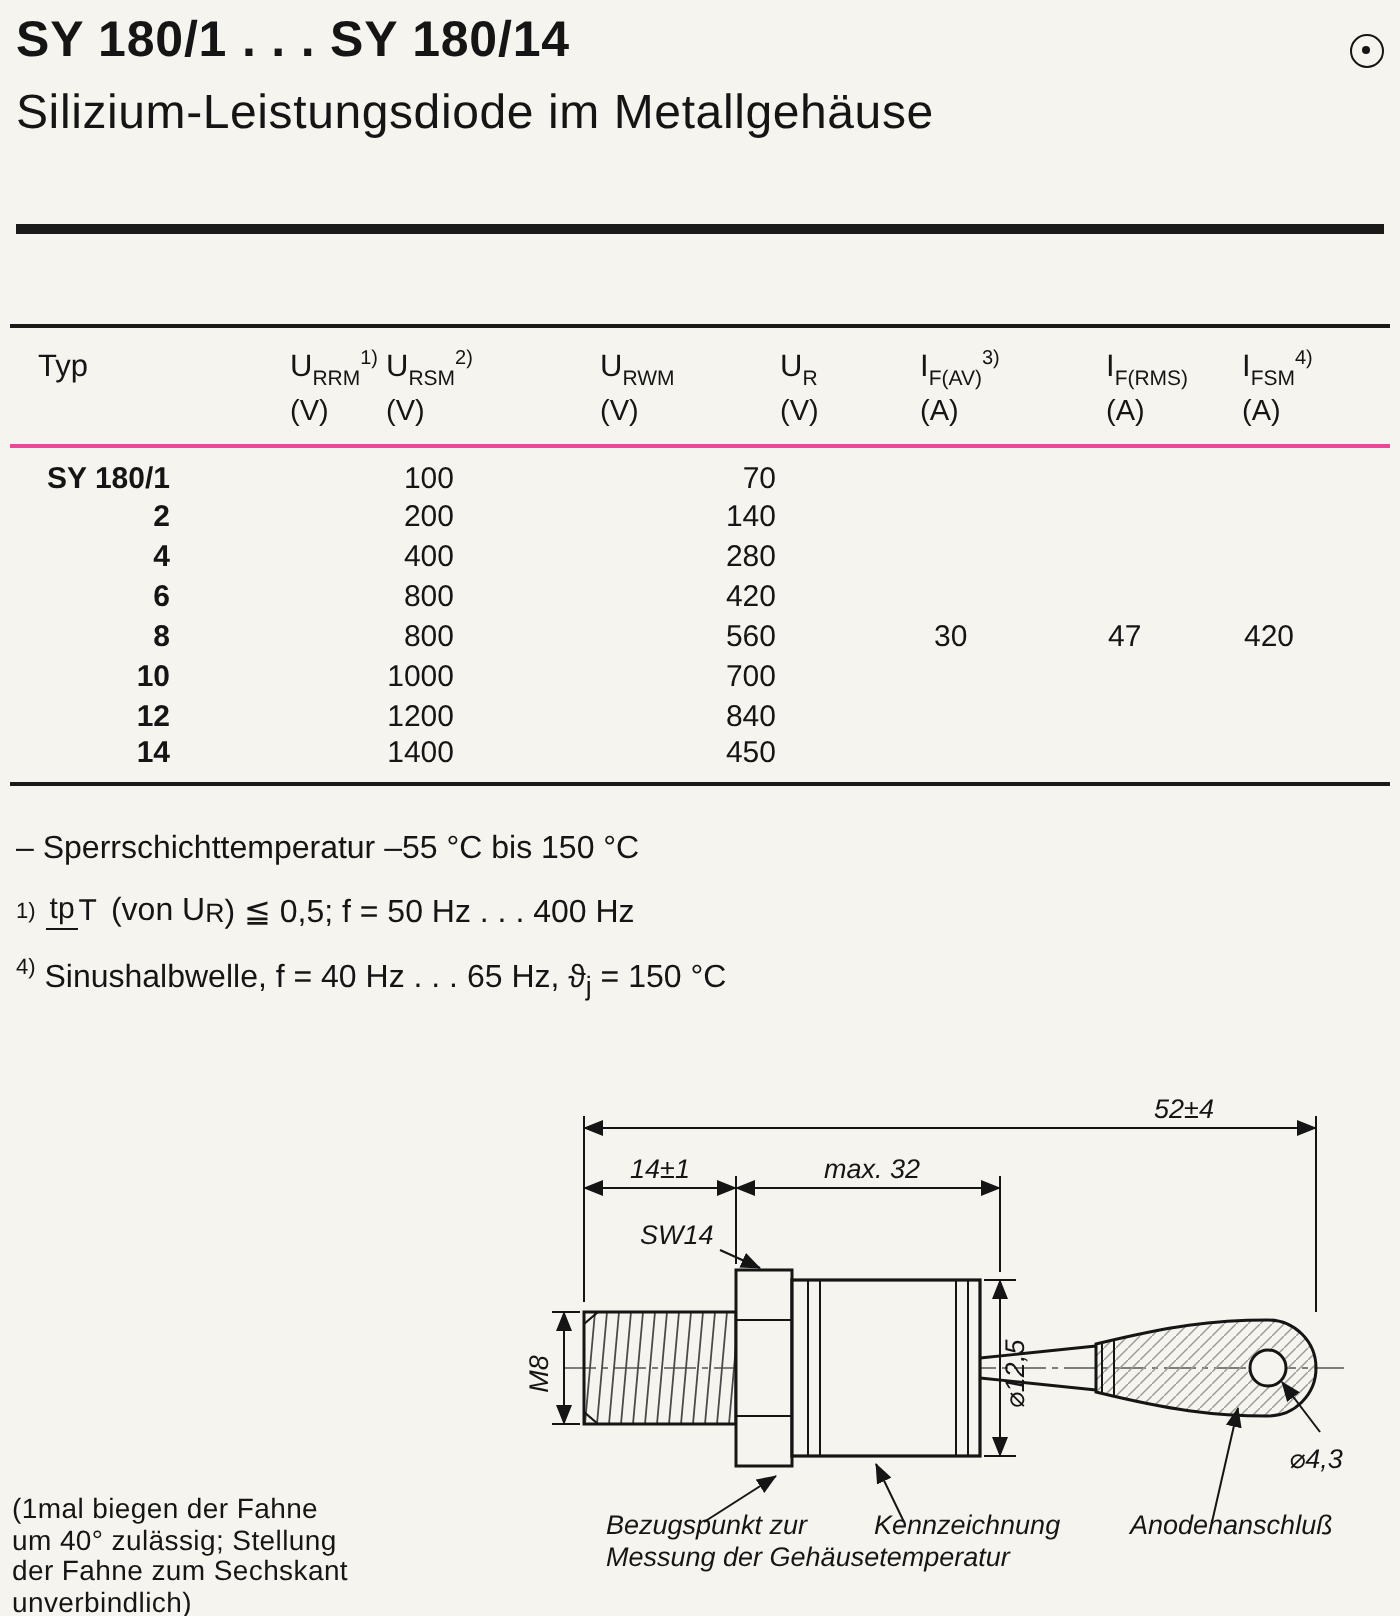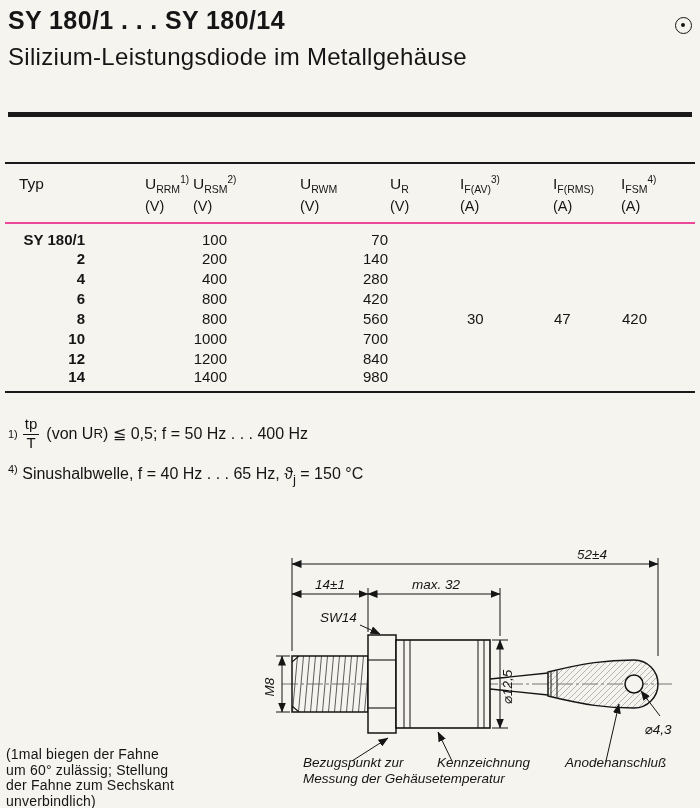--- a/index.html
+++ b/index.html
@@ -41,21 +41,21 @@
   .td-v2  { text-align:right; padding-right:62px; }
   .td-ifav  { padding-left:17px; }
   .td-ifrms { padding-left:14px; }
   .td-ifsm  { padding-left:7px; }
 
   
   .notes { position:absolute; top:416px; left:8px; font-size:16px; }
   .notes sup { font-size:11px; }
   .note-line { margin-bottom:12px; }
   .note-flex { display:flex; align-items:center; }
-  .frac { display:inline-flex; flex-direction:column; align-items:center;
+  .frac { display:inline-flex; flex-direction:row; align-items:center;
           font-size:15px; line-height:1.1; margin:0 7px 0 5px; }
   .frac .num { border-bottom:1.4px solid #151515; padding:0 2px 1px; }
   .gap-left { margin-left:70px; }
 
   
   svg { position:absolute; top:548px; left:0; }
   .dimtext { font-size:13.5px; font-style:italic;
     font-family:"Liberation Sans","DejaVu Sans",sans-serif; fill:#151515; }
 
   
@@ -152,29 +152,30 @@
         <td class="td-typ">12</td>
         <td class="td-v1" colspan="2">1200</td>
         <td class="td-v2" colspan="2">840</td>
         <td class="td-ifav"></td>
         <td class="td-ifrms"></td>
         <td class="td-ifsm"></td>
       </tr>
   <tr>
         <td class="td-typ">14</td>
         <td class="td-v1" colspan="2">1400</td>
-        <td class="td-v2" colspan="2">980</td>
+        <td class="td-v2" colspan="2">450</td>
         <td class="td-ifav"></td>
         <td class="td-ifrms"></td>
         <td class="td-ifsm"></td>
       </tr>
   </tbody>
 </table>
 
 <div class="notes">
+  <div class="note-line">– Sperrschichttemperatur  –55 °C bis 150 °C</div>
   <div class="note-line note-flex">
     <sup>1)</sup>
     <span class="frac">
         <span class="num">tp</span>
         <span class="den">T</span>
       </span>
     <span>(von U</span>
       <sub>R</sub>
       <span>) ≦ 0,5;  f = 50 Hz . . . 400 Hz</span>
   </div>
@@ -259,16 +260,16 @@
   <text class="dimtext" x="658" y="186" text-anchor="middle">⌀4,3</text>
 
   <text class="dimtext" x="303" y="219">Bezugspunkt zur</text>
   <text class="dimtext" x="303" y="235">Messung der Gehäusetemperatur</text>
   <text class="dimtext" x="437" y="219">Kennzeichnung</text>
   <text class="dimtext" x="565" y="219">Anodenanschluß</text>
 </svg>
 
 <div class="bend-note">
   <div>(1mal biegen der Fahne</div>
-  <div>um 60° zulässig; Stellung</div>
+  <div>um 40° zulässig; Stellung</div>
   <div>der Fahne zum Sechskant</div>
   <div>unverbindlich)</div>
 </div>
 
 </body></html>

